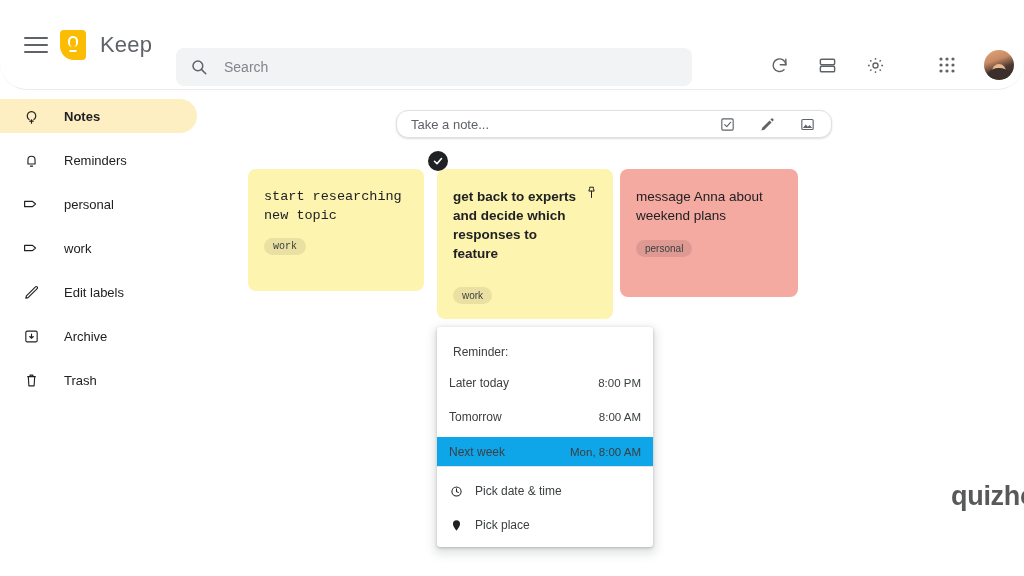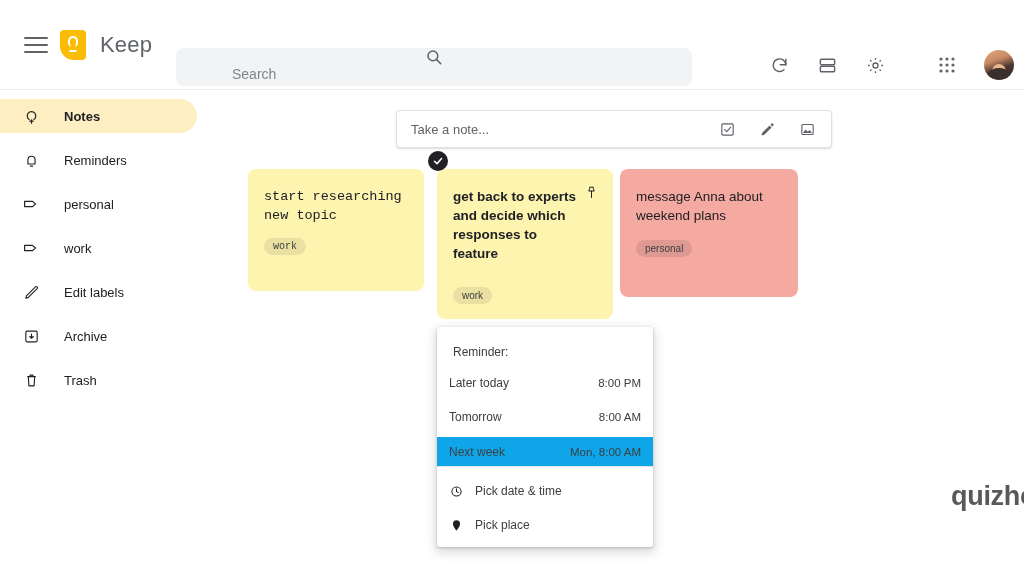--- a/index.html
+++ b/index.html
@@ -8,21 +8,21 @@
     font-family: "Liberation Sans", sans-serif;
     background: #ffffff;
     overflow: hidden;
   }
   #app { position: relative; width: 1024px; height: 576px; background:#fff; }
 
   
   #header {
     position: absolute; left: 0; top: 0; width: 1024px; height: 90px;
     background: #fff; border-bottom: 1px solid #ebebeb;
-    display: flex; align-items: center;
+    display: flex; align-items: center; border-radius: 27px;
   }
   .hamburger { width: 24px; height: 16px; margin-left: 12px; display:flex; flex-direction:column; justify-content:space-between; cursor:pointer; }
   .hamburger span { display:block; height:2px; background:#5f6368; border-radius:1px; }
   #menu-btn { width: 48px; height:48px; display:flex; align-items:center; justify-content:center; margin-left:6px; border-radius:50%; }
   .keep-logo { width: 26px; height: 30px; margin-left: 6px; position: relative; }
   .keep-logo .body {
     position:absolute; inset:0;
     background: #fbbc04;
     border-radius: 4px 4px 4px 14px;
   }
@@ -32,21 +32,21 @@
   }
   .keep-logo .bulb:after {
     content:""; position:absolute; left:50%; transform:translateX(-50%);
     bottom:-5px; width:6px; height:2px; background:#fff;
   }
   .keep-logo .stem { position:absolute; left:50%; transform:translateX(-50%); top:20px; width:7px; height:2px; background:#fff; }
   #brand-title { margin-left: 14px; font-size: 22px; color: #5f6368; letter-spacing: 0.2px; }
 
   #search-bar {
     position:absolute; left:176px; top:48px; width: 516px; height: 38px;
-    background: #f1f3f4; border-radius: 8px; display:flex; align-items:center; padding: 0 14px; flex-direction: column;
+    background: #f1f3f4; border-radius: 8px; display:flex; align-items:center; padding: 0 14px;
   }
   #search-bar .si { width:18px; height:18px; color:#5f6368; flex:none; }
   #search-input {
     border:none; outline:none; background:transparent; margin-left:16px;
     font-family:"Liberation Sans", sans-serif; font-size:14px; color:#3c4043; width:420px;
   }
   #search-input::placeholder { color:#80868b; }
 
   #header-actions {
     position:absolute; right: 10px; top:48px; display:flex; align-items:center; gap: 14px;
@@ -77,22 +77,22 @@
   }
   .nav-wrap { margin-bottom: 10px; }
   .nav-item.active { background: #feefc3; width: 197px; font-weight: bold; }
   .nav-icon { width: 22px; height:22px; display:flex; align-items:center; justify-content:center; color:#202124; flex:none; }
   .nav-label { margin-left: 22px; font-size: 13px; }
 
   
   #main { position:absolute; left:210px; top:91px; width:814px; height:485px; background:#fff; }
 
   #take-note {
-    position:absolute; left: 186px; top: 19px; width: 436px; height: 38px;
-    background:#fff; border:1px solid #e0e0e0; border-radius: 4px;
+    position:absolute; left: 186px; top: 19px; width: 436px; height: 28px;
+    background:#fff; border:1px solid #e0e0e0; border-radius: 12px;
     box-shadow: 0 1px 2px rgba(60,64,67,0.18);
     display:flex; align-items:center; padding: 0 14px;
   }
   #take-note-placeholder { font-size: 13px; color:#5f6368; flex:1; }
   #take-note .tn-icons { display:flex; align-items:center; gap: 20px; color:#5f6368; }
   .tn-icon { width:20px; height:20px; display:flex; align-items:center; justify-content:center; }
 
   
   .note {
     position:absolute; border-radius: 8px; padding: 18px 16px 12px 16px;

